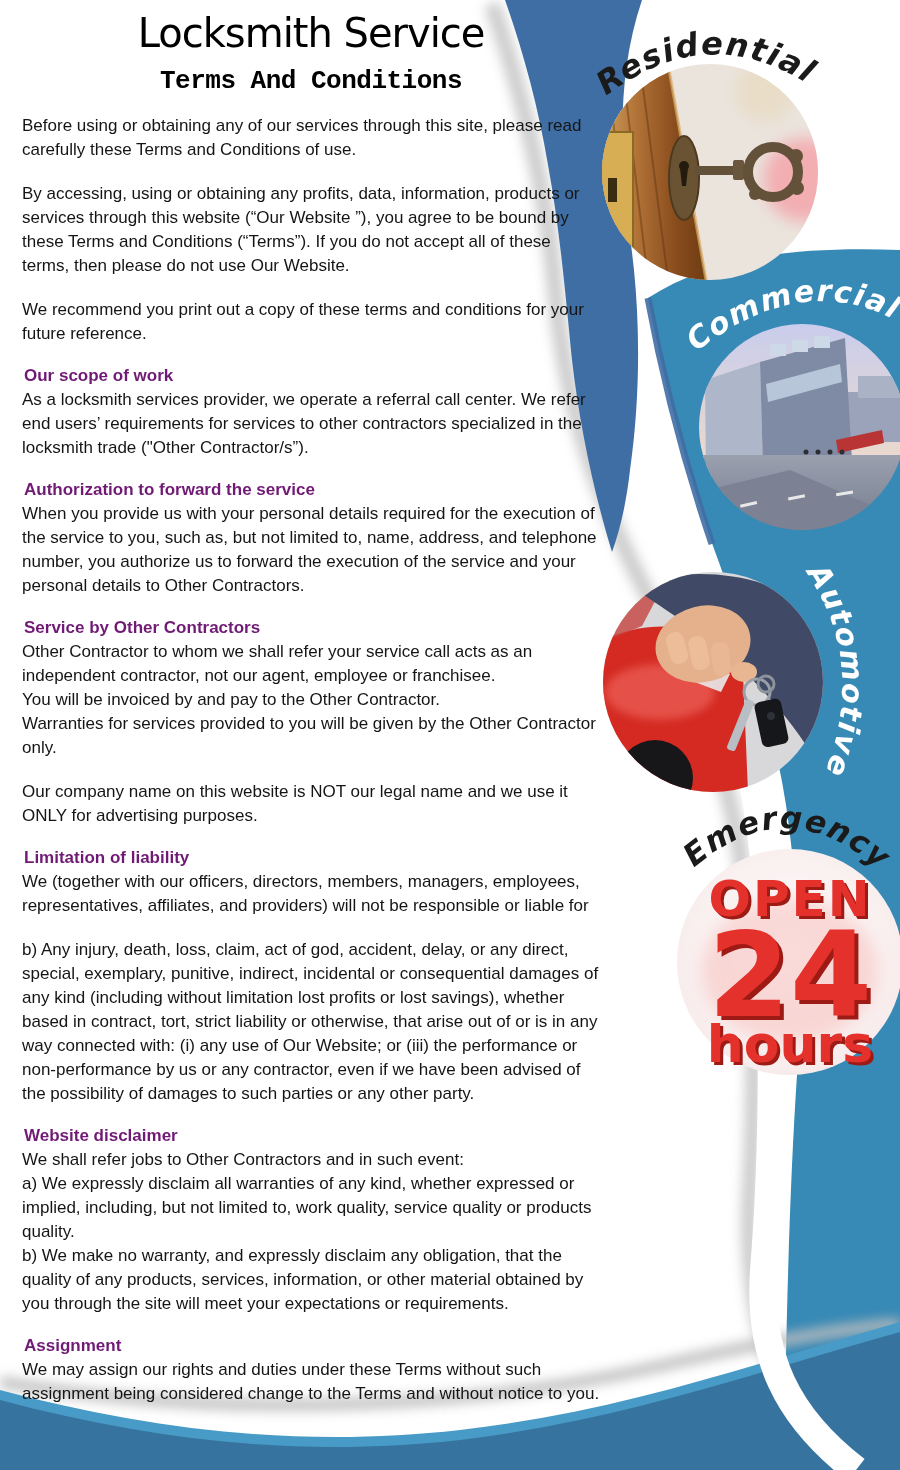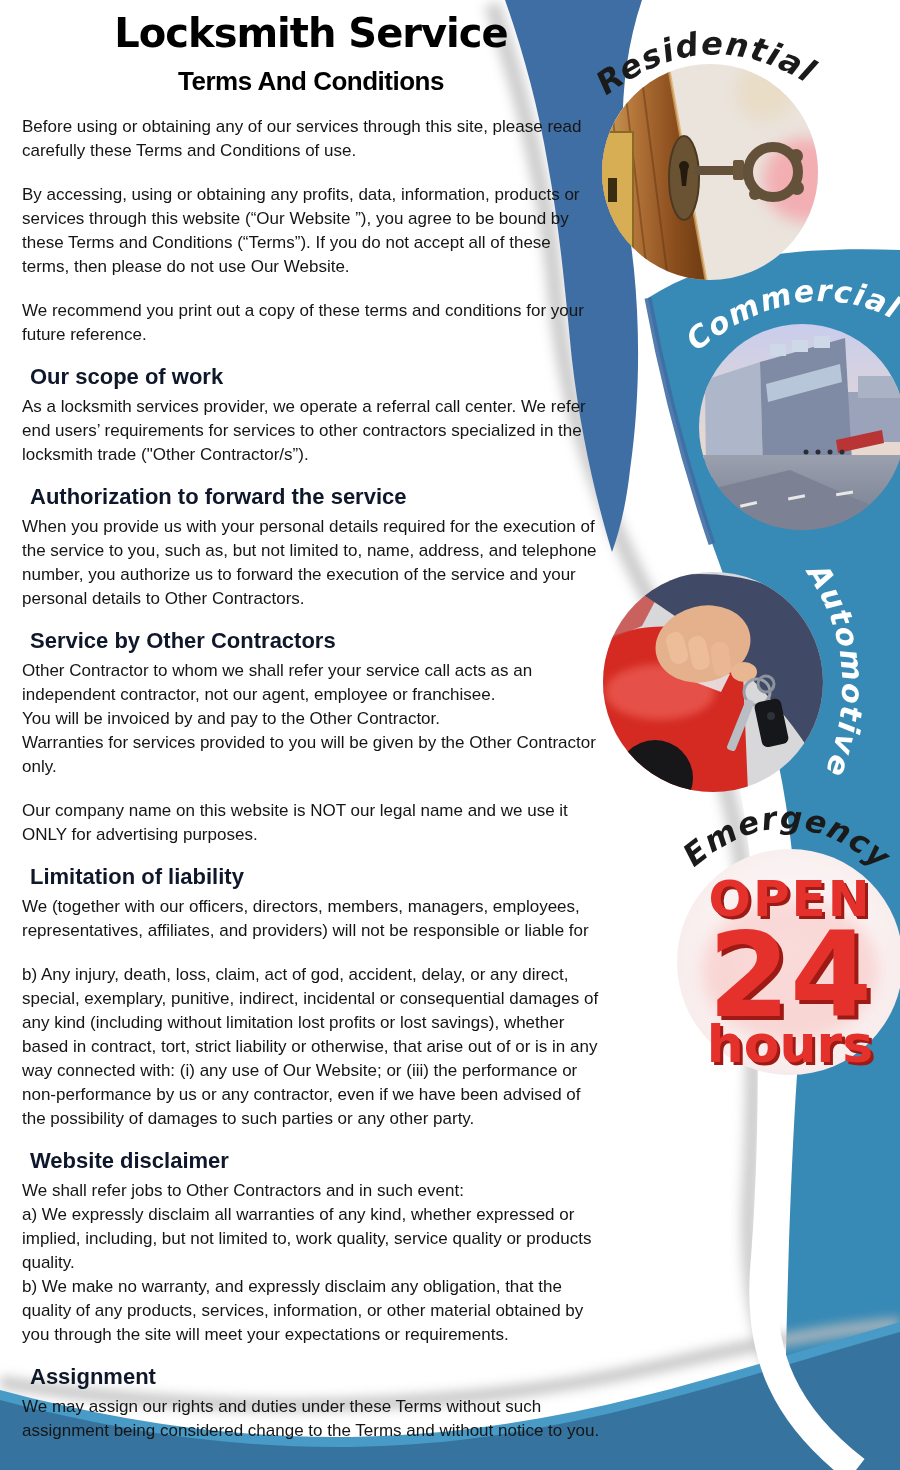--- a/index.html
+++ b/index.html
@@ -3,28 +3,28 @@
 <meta charset="utf-8">
 <style>
   html,body{margin:0;padding:0;}
   body{
     width:900px;height:1470px;position:relative;background:#ffffff;
     font-family:"Liberation Sans",sans-serif;overflow:hidden;
   }
   .decor{position:absolute;left:0;top:0;z-index:1;}
   .doc{position:absolute;left:22px;top:10px;width:578px;z-index:2;color:#151515;}
   .doc h1{
-    font-family:"DejaVu Sans",sans-serif;font-weight:bold;font-size:40px;
+    font-family:"DejaVu Sans",sans-serif;font-weight:normal;font-size:40px;
     letter-spacing:-1px;text-align:center;margin:0 0 10px;color:#000;
   }
   .doc h2{
-    font-family:Liberation Sans, sans-serif;font-weight:bold;font-size:26px;
+    font-family:Liberation Mono, monospace;font-weight:bold;font-size:26px;
     letter-spacing:-0.5px;text-align:center;margin:0 0 18px;color:#000;
   }
-  .doc h3{font-size:22px;line-height:20px;font-weight:bold;margin:8px;color:#0f172a;}
+  .doc h3{font-size:17px;line-height:20px;font-weight:bold;margin:2px;color:#701a75;}
   .doc p{font-size:17px;line-height:24px;margin:0 0 20px;white-space:pre-line;}
   .doc section{margin:0;}
   svg text.label{
     font-family:"DejaVu Sans",sans-serif;font-style:italic;font-weight:bold;
     letter-spacing:1.5px;
   }
   svg text.badge{
     font-family:"DejaVu Sans",sans-serif;font-weight:bold;text-anchor:middle;
   }
 </style>

